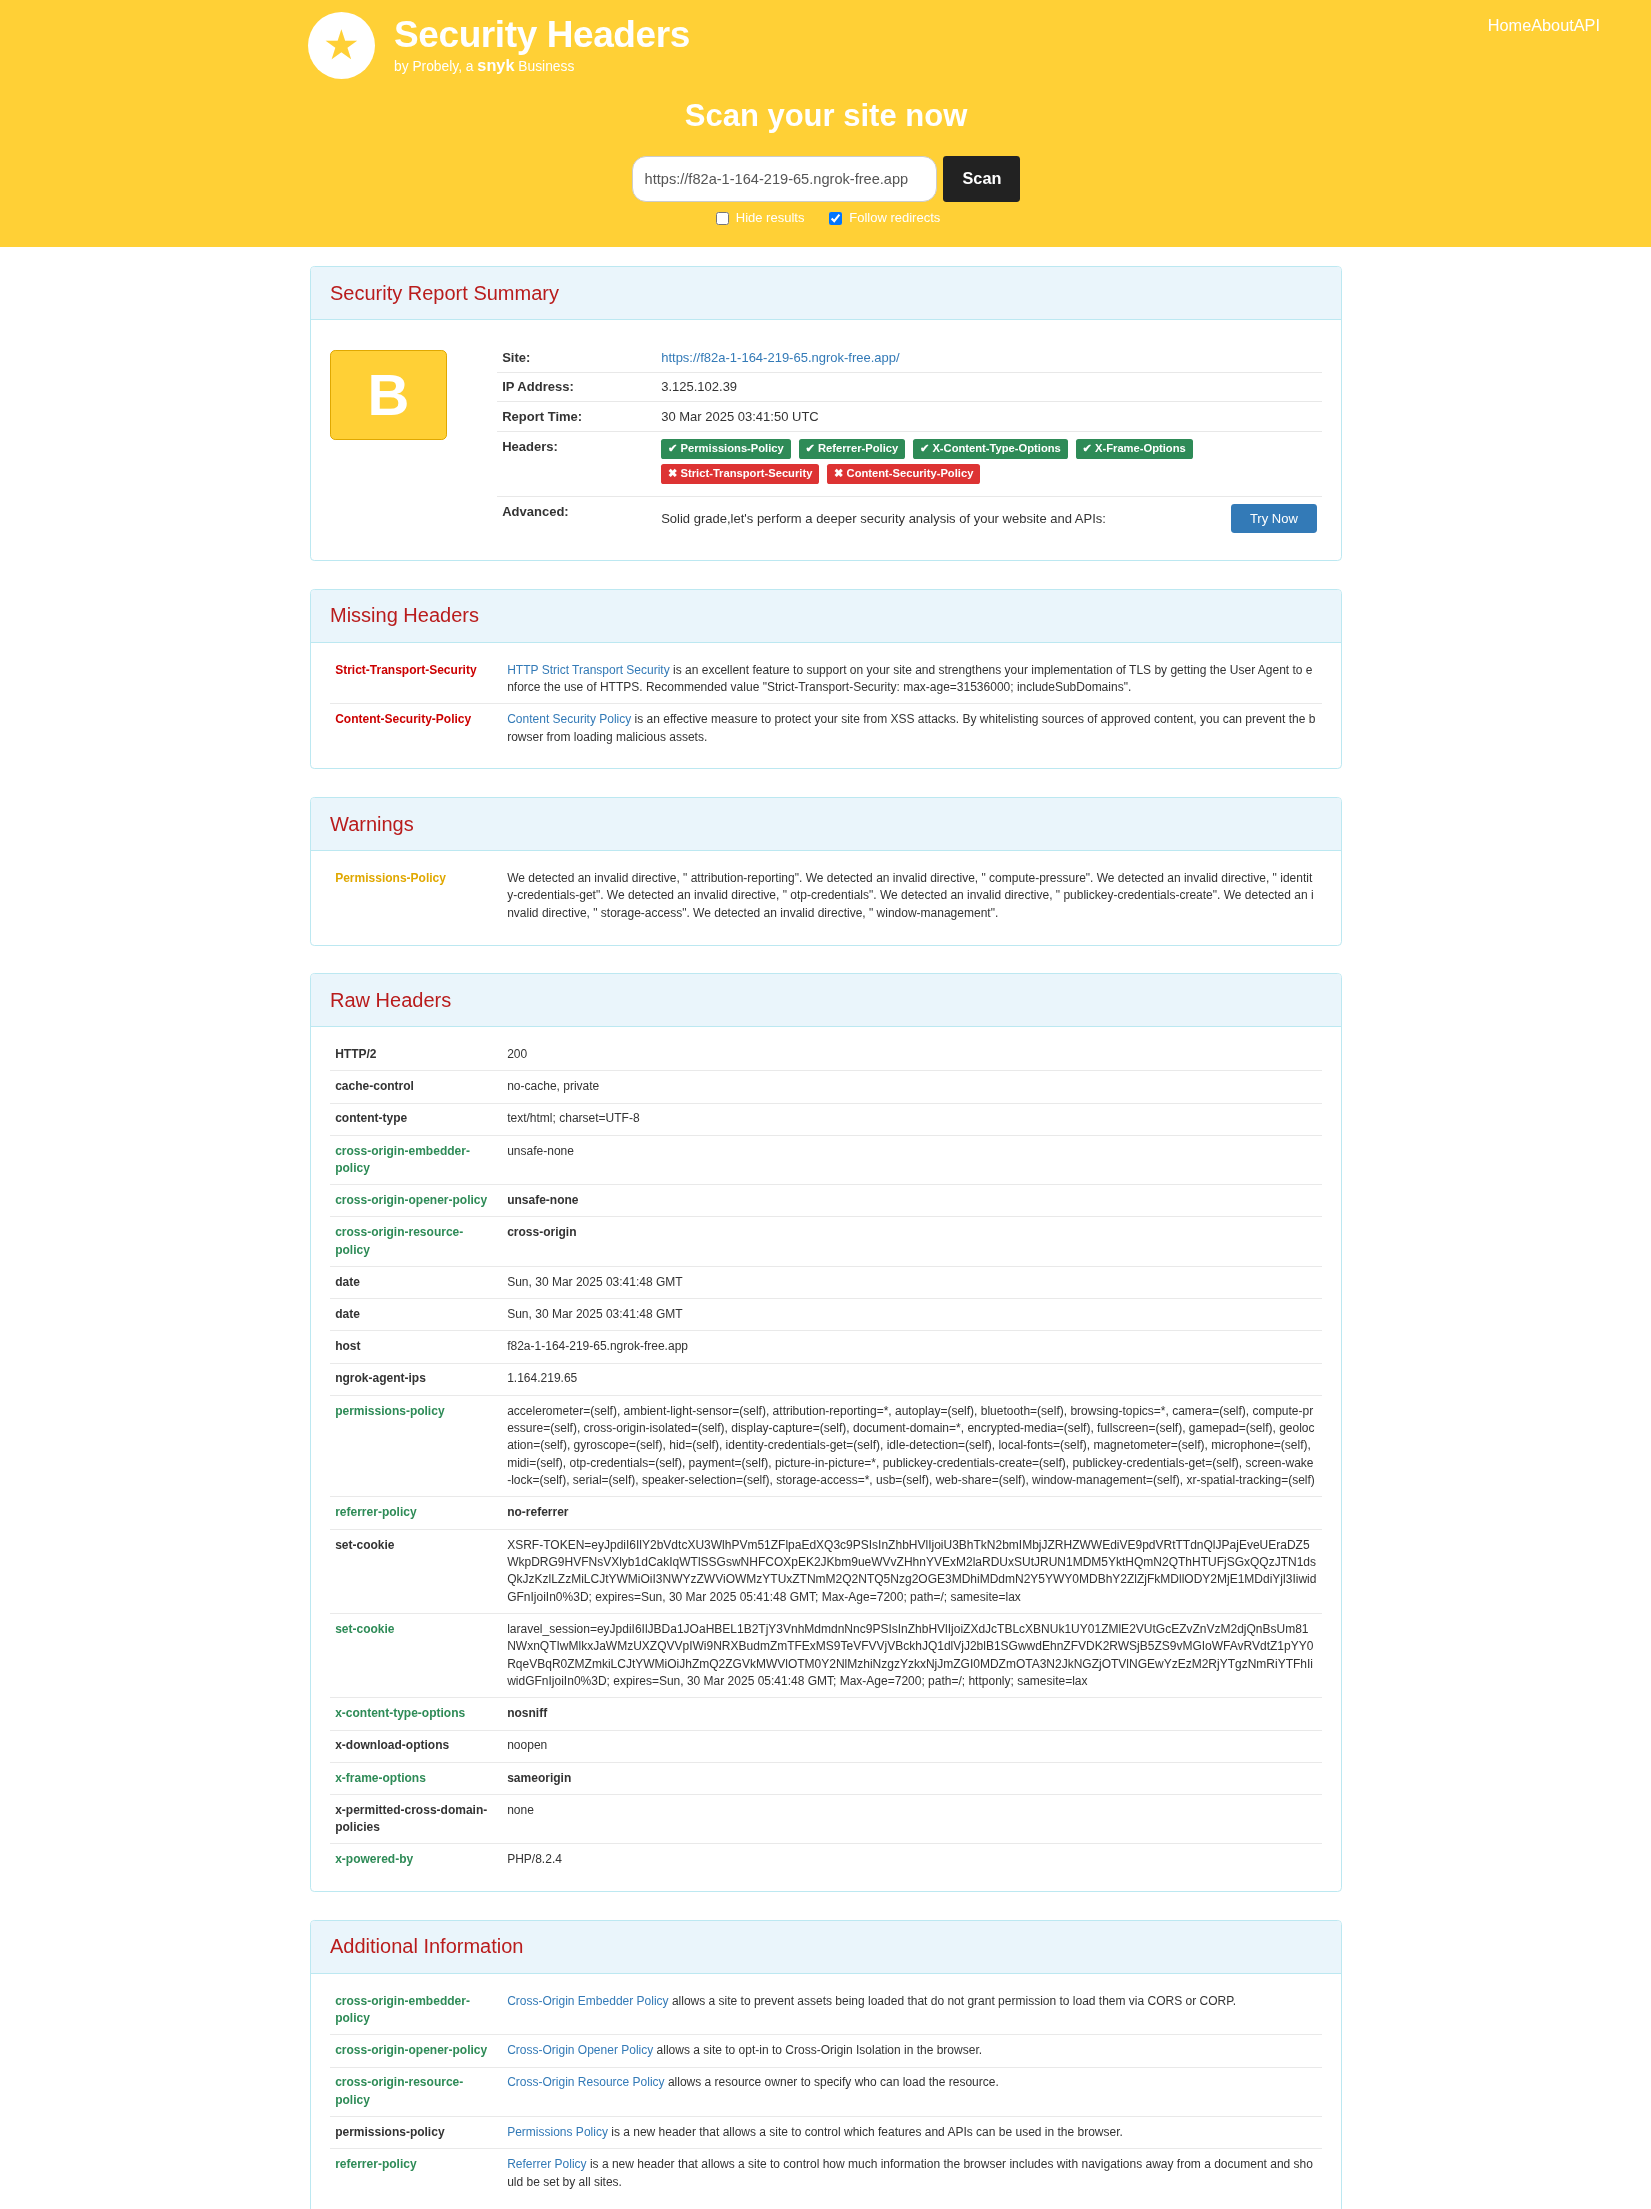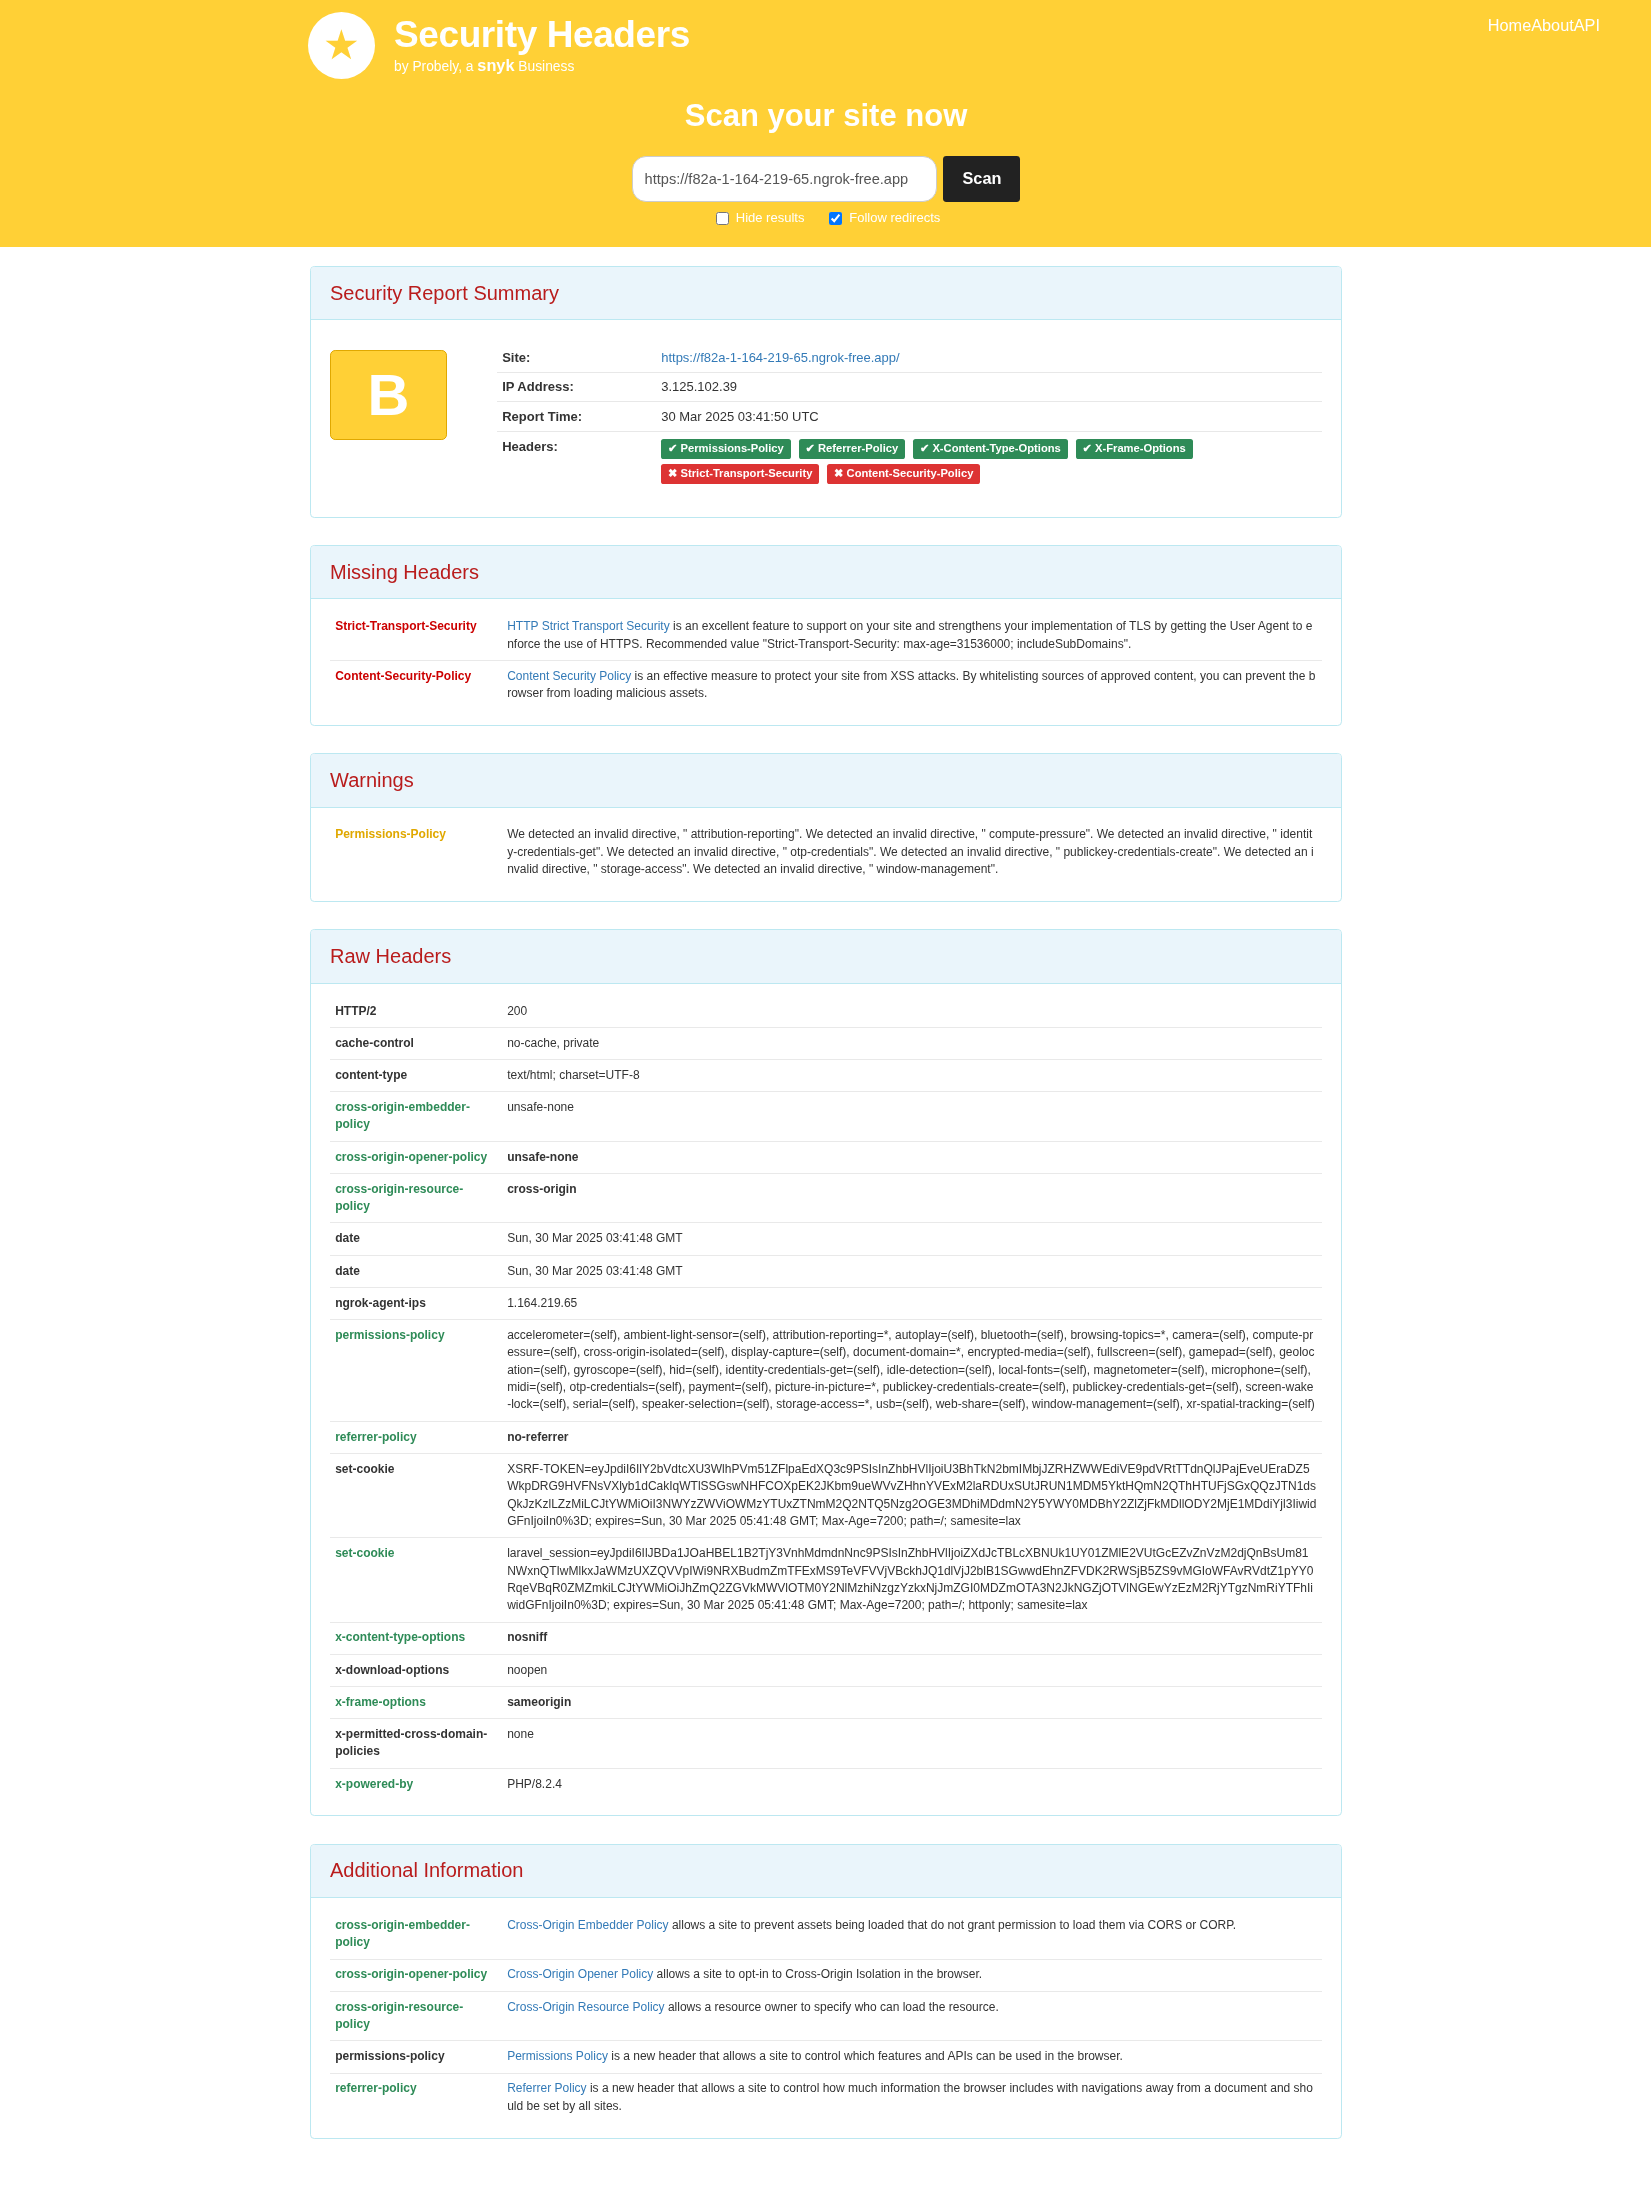--- a/index.html
+++ b/index.html
@@ -262,20 +262,29 @@
               <td>
                 <span class="pill ok">✔ <span>Permissions-Policy</span></span>
                 <span class="pill ok">✔ <span>Referrer-Policy</span></span>
                 <span class="pill ok">✔ <span>X-Content-Type-Options</span></span>
                 <span class="pill ok">✔ <span>X-Frame-Options</span></span>
                 <br>
                 <span class="pill bad">✖ <span>Strict-Transport-Security</span></span>
                 <span class="pill bad">✖ <span>Content-Security-Policy</span></span>
               </td>
             </tr>
+            <tr>
+              <td class="k">Advanced:</td>
+              <td>
+                <div style="display:flex;align-items:center;justify-content:space-between;">
+                  <span>Solid grade,let's perform a deeper security analysis of your website and APIs:</span>
+                  <button class="btn-try">Try Now</button>
+                </div>
+              </td>
+            </tr>
           </tbody>
             </table>
         </div>
       </div>
     </div>
 
     <div class="panel">
       <div class="panel-heading">Missing Headers</div>
       <div class="panel-body">
         <table class="data">
@@ -338,20 +347,24 @@
               </tr>
           <tr>
                 <td class="name dark">date</td>
                 <td class="val">Sun, 30 Mar 2025 03:41:48 GMT</td>
               </tr>
           <tr>
                 <td class="name dark">date</td>
                 <td class="val">Sun, 30 Mar 2025 03:41:48 GMT</td>
               </tr>
           <tr>
+                <td class="name dark">host</td>
+                <td class="val">f82a-1-164-219-65.ngrok-free.app</td>
+              </tr>
+          <tr>
                 <td class="name dark">ngrok-agent-ips</td>
                 <td class="val">1.164.219.65</td>
               </tr>
           <tr>
                 <td class="name green">permissions-policy</td>
                 <td class="val">accelerometer=(self), ambient-light-sensor=(self), attribution-reporting=*, autoplay=(self), bluetooth=(self), browsing-topics=*, camera=(self), compute-pressure=(self), cross-origin-isolated=(self), display-capture=(self), document-domain=*, encrypted-media=(self), fullscreen=(self), gamepad=(self), geolocation=(self), gyroscope=(self), hid=(self), identity-credentials-get=(self), idle-detection=(self), local-fonts=(self), magnetometer=(self), microphone=(self), midi=(self), otp-credentials=(self), payment=(self), picture-in-picture=*, publickey-credentials-create=(self), publickey-credentials-get=(self), screen-wake-lock=(self), serial=(self), speaker-selection=(self), storage-access=*, usb=(self), web-share=(self), window-management=(self), xr-spatial-tracking=(self)</td>
               </tr>
           <tr>
                 <td class="name green">referrer-policy</td>
                 <td class="val bold">no-referrer</td>

